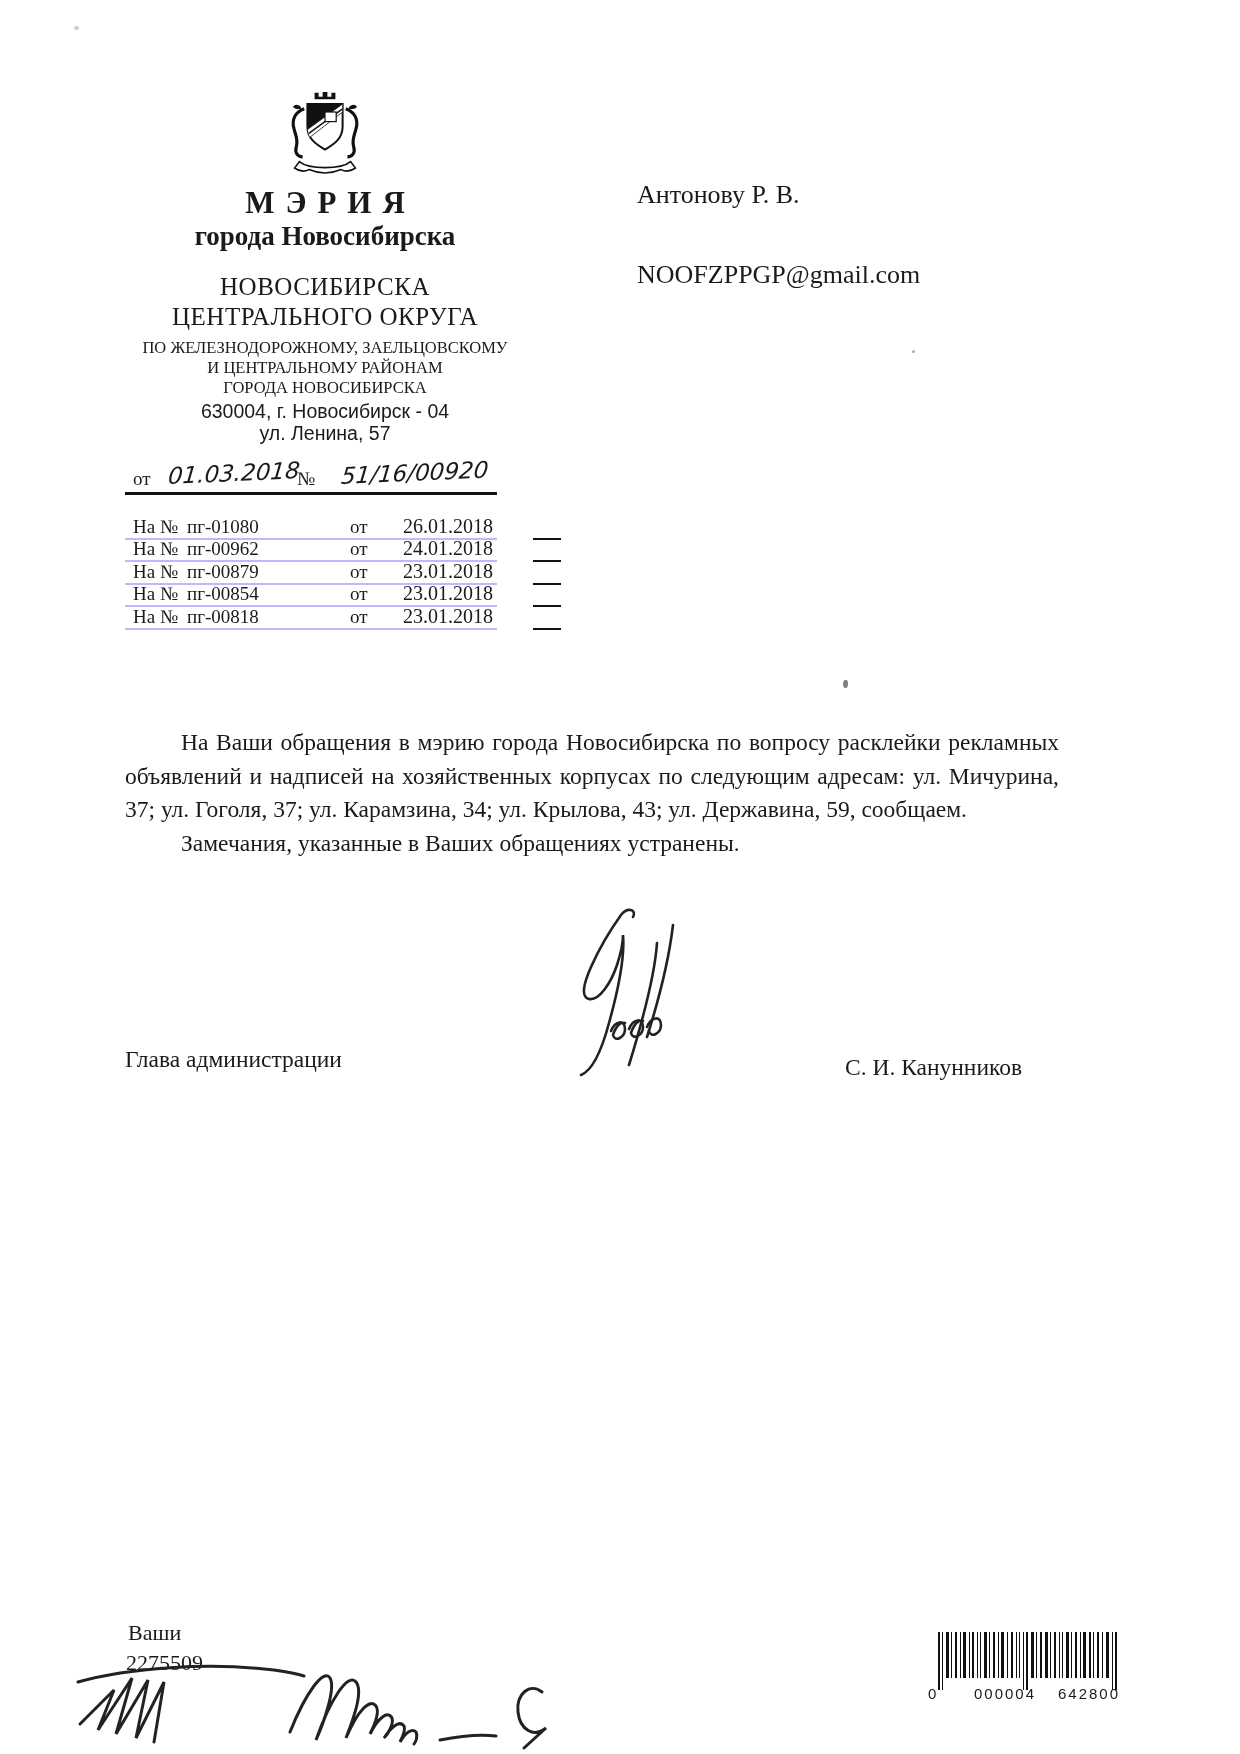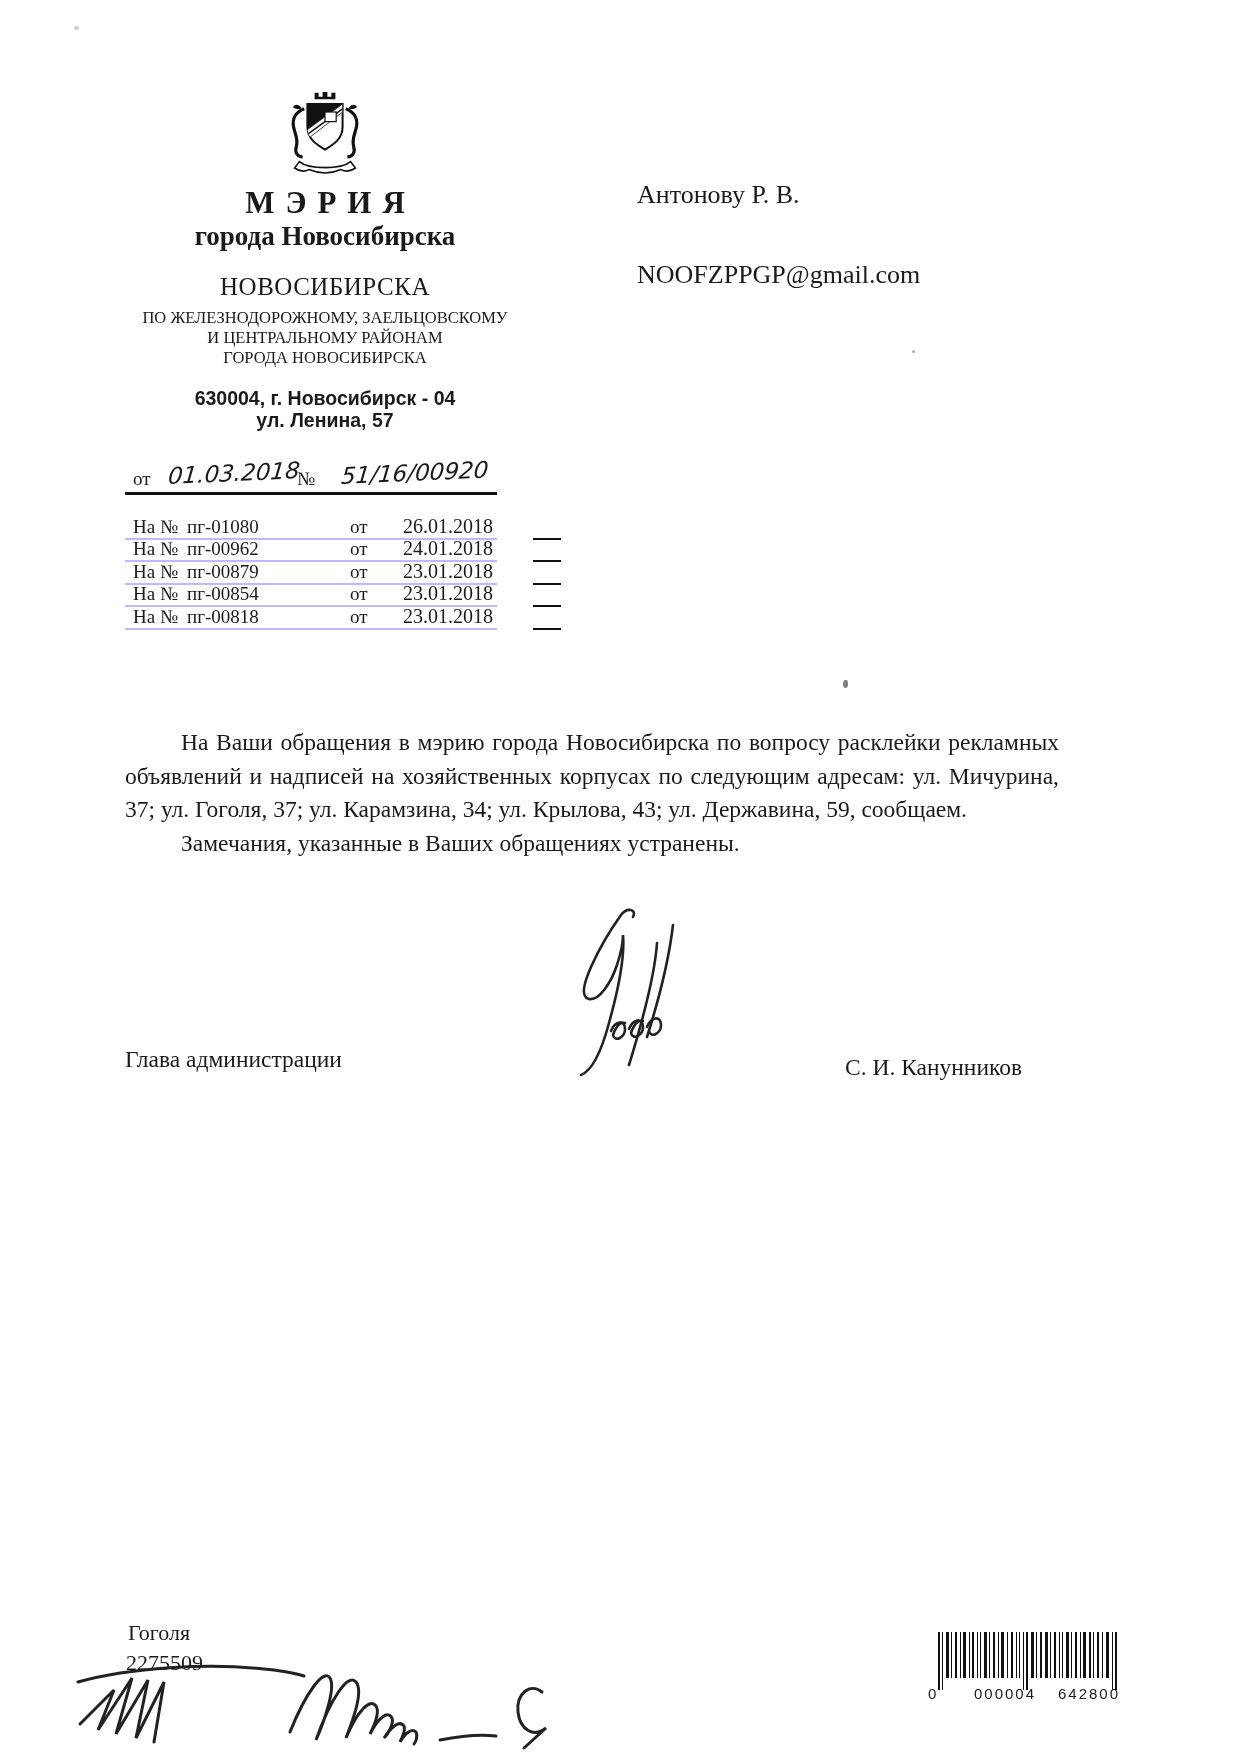--- a/index.html
+++ b/index.html
@@ -10,21 +10,21 @@
   
   .letterhead{position:absolute;left:118px;top:88px;width:414px;text-align:center;}
   .emblem{display:block;margin:0 auto 6px auto;}
   .org-title-1{font-size:31px;font-weight:bold;letter-spacing:11px;text-indent:11px;line-height:34px;}
   .org-title-2{font-size:27px;font-weight:bold;line-height:32px;}
   .dept{font-size:25px;line-height:30px;letter-spacing:0.5px;}
   .dept-wrap{margin-top:20px;}
   .sub{font-size:16.5px;line-height:20px;}
   .sub-wrap{margin-top:6px;}
   .addr{font-family:"Liberation Sans", sans-serif;font-size:19.5px;line-height:22px;}
-  .addr-wrap{margin-top:19px;font-weight:bold;}
+  .addr-wrap{margin-top:2px;}
   
   .out-line{position:absolute;left:125px;top:460px;width:372px;height:32px;border-bottom:3px solid #111;}
   .out-line .lbl{position:absolute;bottom:2px;font-size:19px;}
   .out-ot{left:8px;}
   .out-no{left:172px;}
   .hand{font-family:"DejaVu Sans", sans-serif;font-style:italic;font-size:23px;
         transform:rotate(-2.5deg) skewX(-8deg);transform-origin:left bottom;
         position:absolute;bottom:3px;white-space:nowrap;}
   .hand-date{left:42px;}
   .hand-num{left:215px;}
@@ -91,20 +91,21 @@
 
       <path d="M86 26 c10 4 16 12 13 24 c-2 9 -6 14 -3 24 c2 7 -2 12 -8 12" stroke="#111" stroke-width="4" fill="none"></path>
       <path d="M90 24 c4 -4 8 -4 10 0 c-3 2 -6 3 -10 2 z" fill="#111" stroke="none"></path>
 
       <path d="M28 92 c12 10 52 10 64 0 l6 8 c-8 6 -14 4 -18 2 c-14 6 -26 6 -40 0 c-4 2 -10 4 -18 -2 z" fill="#fff" stroke="#111" stroke-width="2"></path>
     </svg>
     <div class="org-title-1">МЭРИЯ</div>
     <div class="org-title-2">города Новосибирска</div>
     <div class="dept-wrap">
       <div class="dept">НОВОСИБИРСКА</div>
+      <div class="dept">ЦЕНТРАЛЬНОГО ОКРУГА</div>
     </div>
     <div class="sub-wrap">
       <div class="sub">ПО ЖЕЛЕЗНОДОРОЖНОМУ, ЗАЕЛЬЦОВСКОМУ</div>
       <div class="sub">И ЦЕНТРАЛЬНОМУ РАЙОНАМ</div>
       <div class="sub">ГОРОДА НОВОСИБИРСКА</div>
     </div>
     <div class="addr-wrap">
       <div class="addr">630004, г. Новосибирск - 04</div>
       <div class="addr">ул. Ленина, 57</div>
     </div>
@@ -162,21 +163,21 @@
   <svg class="sig-main" width="165" height="175" viewBox="0 0 165 175" fill="none" stroke="#222" stroke-width="2.6" stroke-linecap="round" xmlns="http://www.w3.org/2000/svg">
     <path d="M88 14 c4 -8 -6 -10 -12 -2 c-10 14 -22 34 -30 52 c-8 18 -10 30 -2 32 c10 2 22 -16 28 -34 c4 -12 6 -22 6 -30 c2 22 -4 52 -14 88 c-8 30 -18 48 -28 52"></path>
     <path d="M66 128 c4 -10 14 -12 14 -2 c0 8 -10 14 -12 6 c0 0 4 -14 12 -12"></path>
     <path d="M84 126 c4 -10 14 -12 14 -2 c0 8 -10 14 -12 6 c0 0 4 -14 12 -12"></path>
     <path d="M102 124 c4 -10 14 -12 14 -2 c0 8 -10 14 -12 6"></path>
     <path d="M112 40 c-2 30 -12 70 -28 122"></path>
     <path d="M128 22 c-4 34 -14 74 -26 112"></path>
   </svg>
   <div class="sig-name">С. И. Канунников</div>
 
-  <div class="exec-name">Гоголя</div>
+  <div class="exec-name">Ваши</div>
   <div class="exec-phone">2275509</div>
 
   <svg class="sig-exec-1" width="250" height="110" viewBox="0 0 250 110" fill="none" stroke="#222" stroke-width="3" stroke-linecap="round" xmlns="http://www.w3.org/2000/svg">
     <path d="M6 44 c50 -14 130 -20 196 -12 c14 2 24 4 30 6"></path>
     <path d="M8 86 l34 -34 l-16 40 l34 -52 l-16 56 l32 -54 l-12 58 l28 -56 l-10 60"></path>
   </svg>
 
   <svg class="sig-exec-2" width="300" height="105" viewBox="0 0 300 105" fill="none" stroke="#222" stroke-width="3" stroke-linecap="round" xmlns="http://www.w3.org/2000/svg">
     <path d="M10 84 c16 -40 34 -64 40 -54 c6 10 -6 44 -14 62 c14 -40 32 -68 40 -58 c8 10 -4 40 -10 56 c12 -28 24 -40 30 -32 c4 6 -2 20 -6 28 c8 -16 18 -24 22 -16 c2 6 -4 16 -8 20 c8 -12 16 -18 20 -12 c2 4 -2 12 -4 16 c6 -10 12 -14 16 -10 c2 4 0 10 -2 12"></path>
     <path d="M160 92 c20 -4 40 -6 56 -4"></path>

